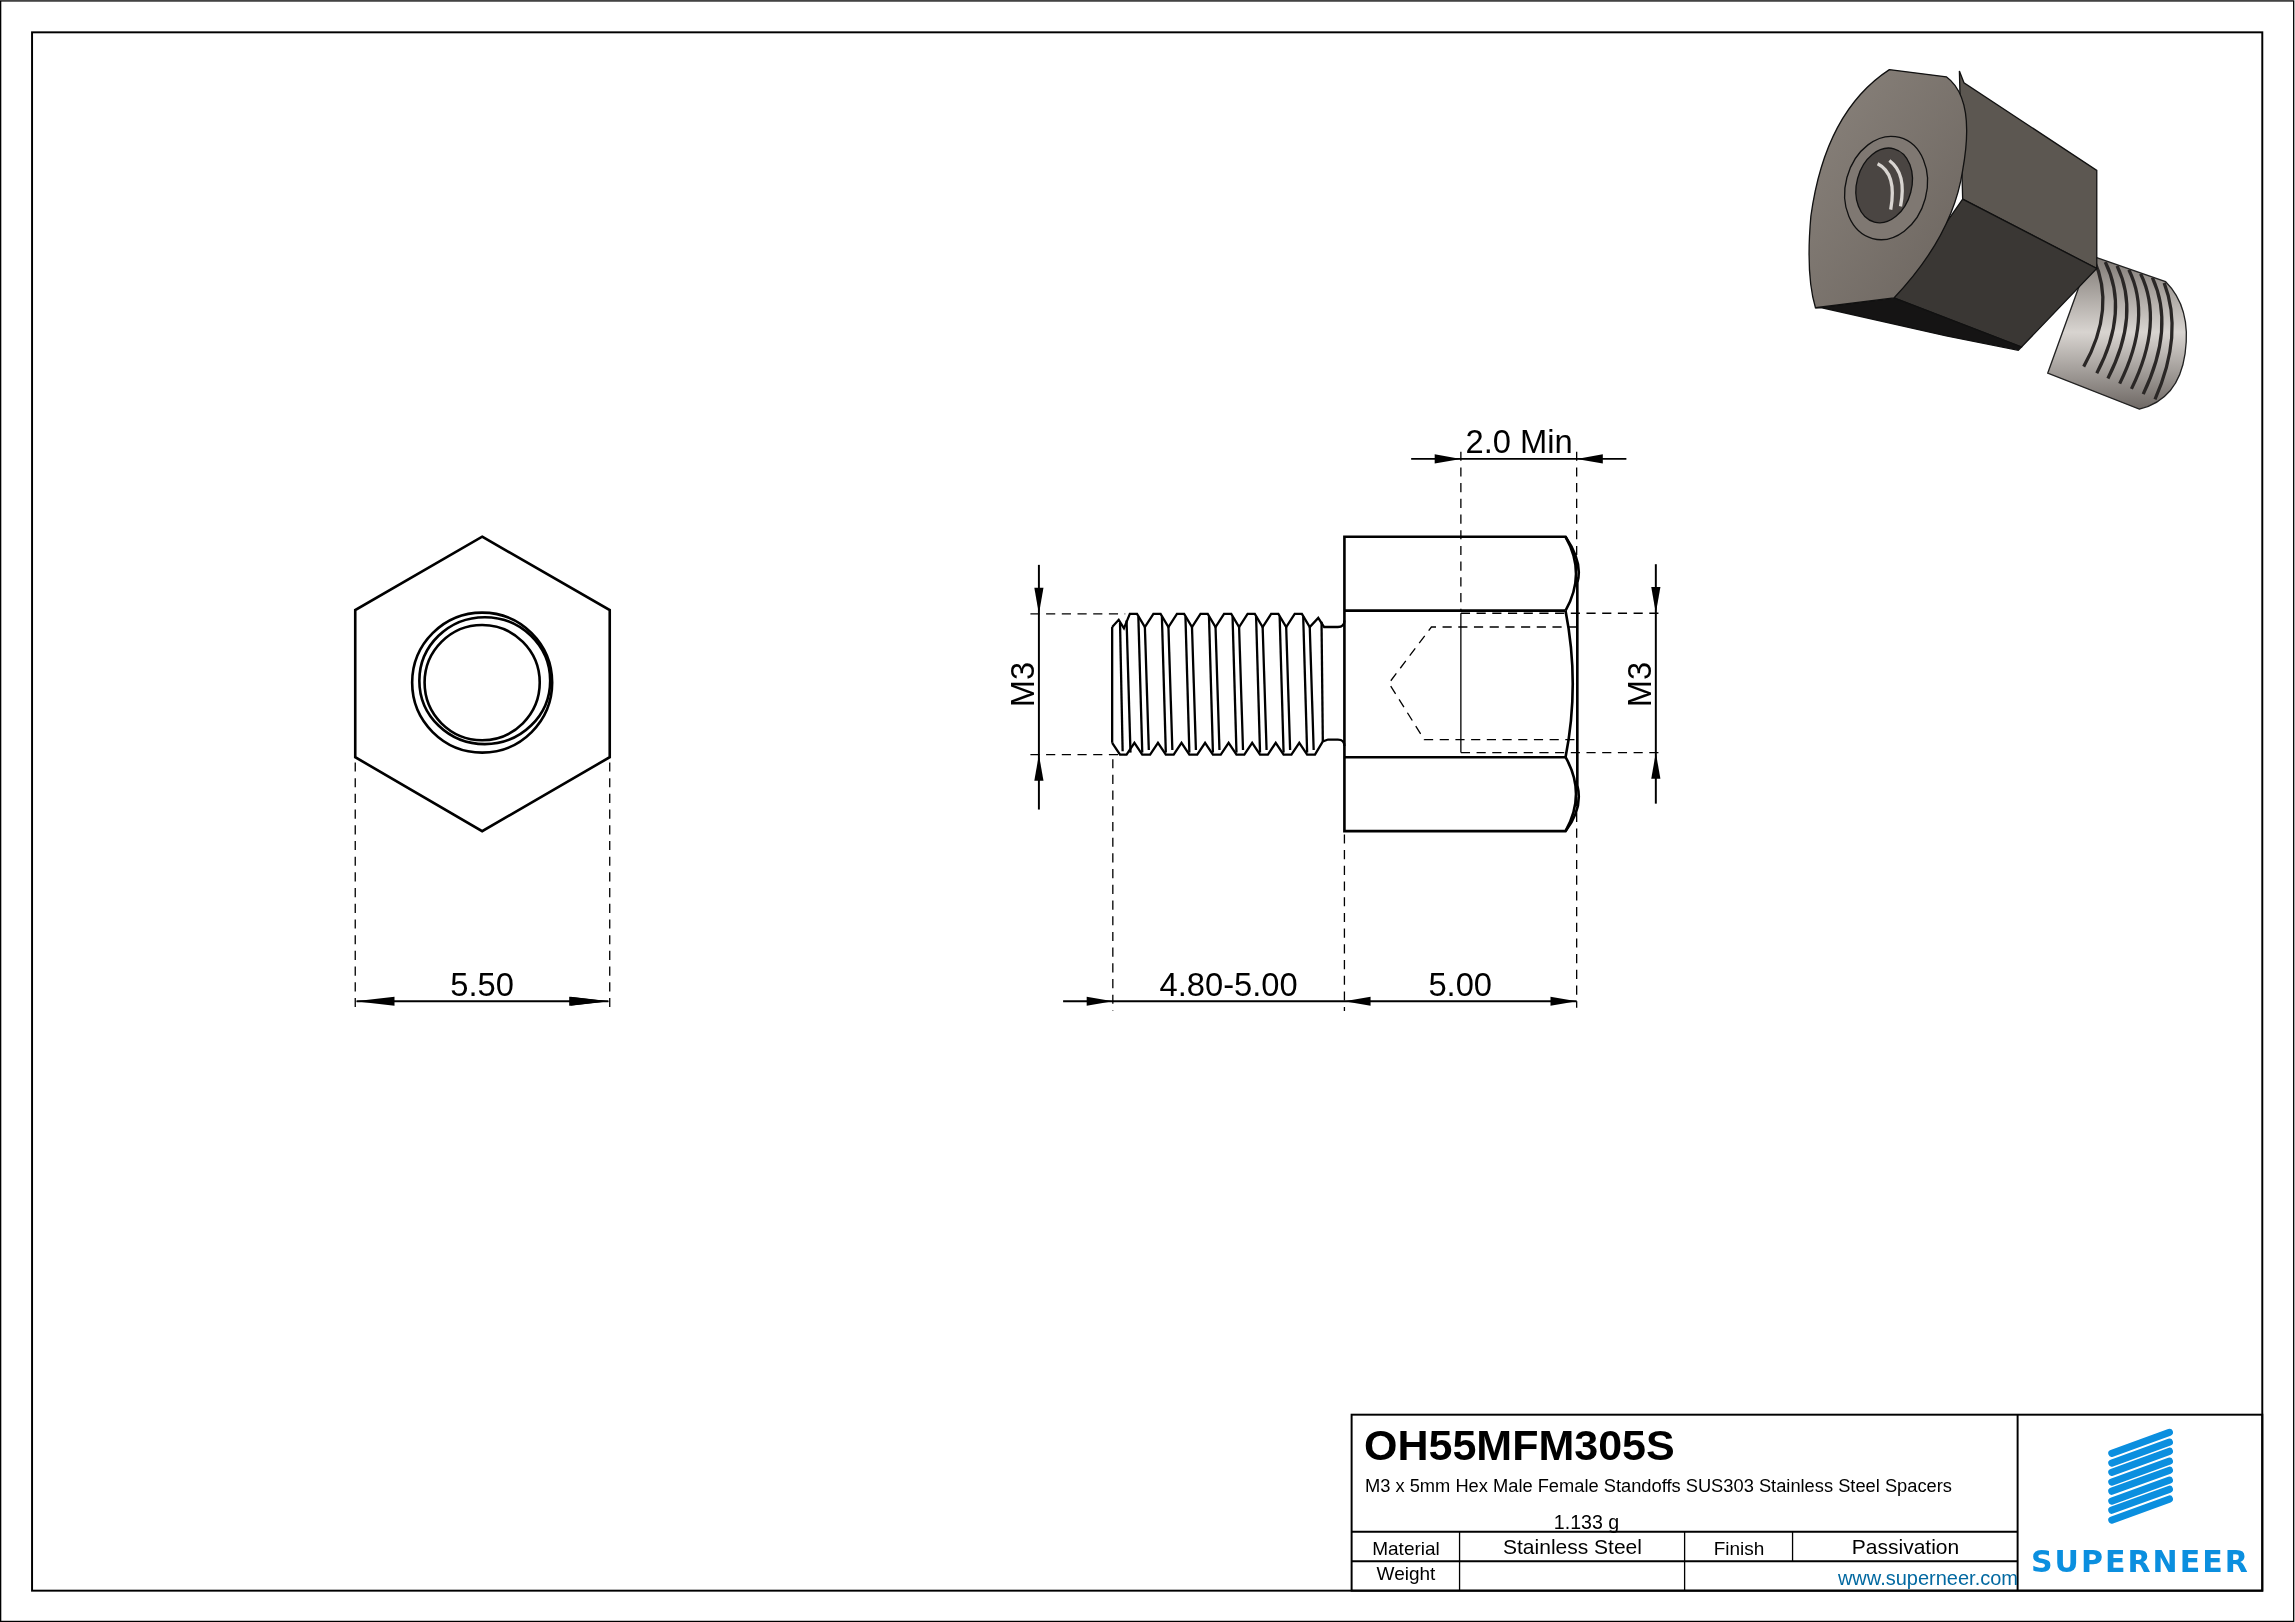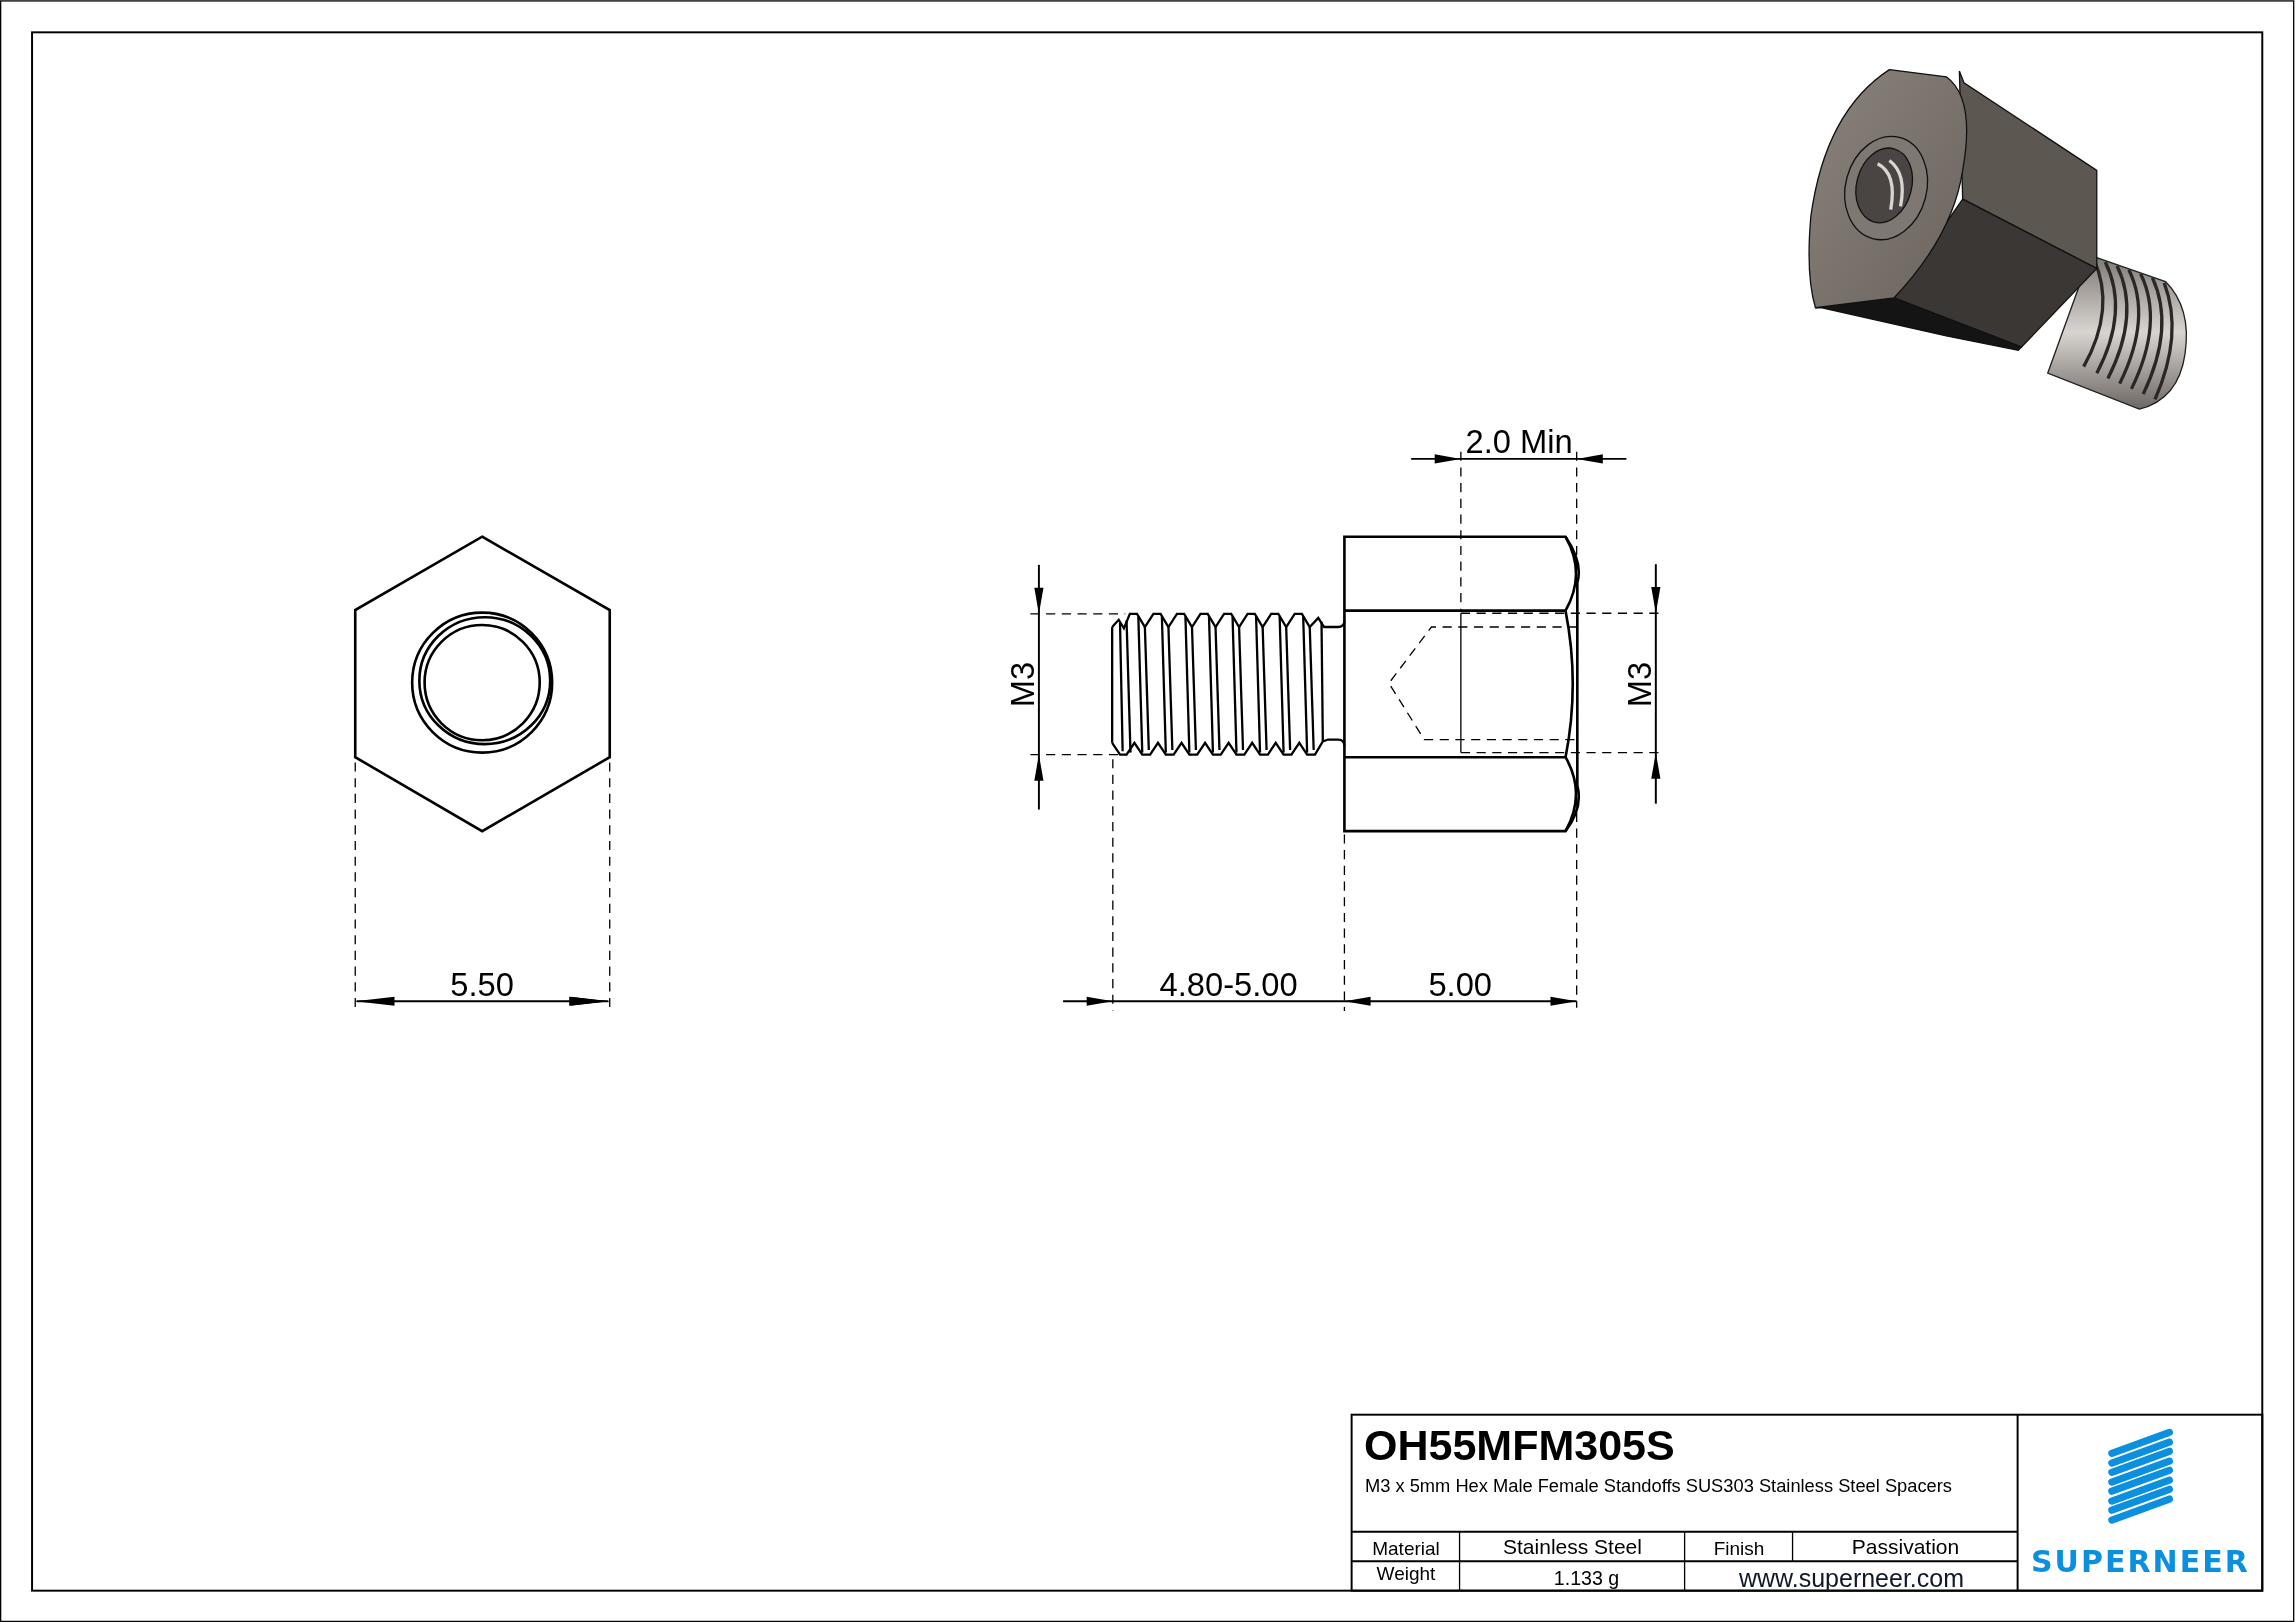--- a/index.html
+++ b/index.html
@@ -4,21 +4,21 @@
 <style>
   html, body { margin:0; padding:0; background:#ffffff; }
   body { width:2295px; height:1623px; position:relative; overflow:hidden; font-family:"Liberation Sans", sans-serif; color:#000; }
   svg.drawing { position:absolute; left:0; top:0; }
   .dimtxt { font-family:"Liberation Sans", sans-serif; font-size:50px; fill:#000; }
   .tb-cell { position:absolute; box-sizing:border-box; font-family:"Liberation Sans", sans-serif; color:#000; white-space:nowrap; }
   #tb-title { font-weight:bold; font-size:43px; left:1364px; top:1421px; line-height:48px; }
   #tb-desc { font-size:18.3px; line-height:23.6px; left:1365px; top:1474px; width:628px; white-space:normal; }
   .lbl { font-size:19px; }
   .val { font-size:21px; text-align:center; }
-  .link { color:#0f172a; font-size:25px; text-align:center; }
+  .link { color:#0369a1; font-size:20px; text-align:right; }
   .logo-text { position:absolute; left:2031px; top:1544px; width:222px; text-align:left; font-family:"DejaVu Sans", sans-serif; font-weight:bold; font-size:30px; letter-spacing:2px; color:#0b8fdf; }
 </style>
 </head>
 <body>
 
 <svg class="drawing" width="2295" height="1623" viewBox="0 0 3508 2480">
   <defs>
     <marker id="arrowR" markerWidth="60" markerHeight="16" refX="60" refY="8" orient="auto" markerUnits="userSpaceOnUse">
       <path d="M0,1 L60,8 L0,15 Z" fill="#000"></path>
     </marker>
@@ -173,17 +173,17 @@
 
 <div id="tb-title" class="tb-cell">OH55MFM305S</div>
 <div id="tb-desc" class="tb-cell">M3 x 5mm Hex Male Female Standoffs SUS303 Stainless Steel Spacers</div>
 
 <div class="tb-cell lbl" style="left:1352px;top:1532px;width:108px;height:29.4px;line-height:33px;text-align:center;">Material</div>
 <div class="tb-cell val" style="left:1460px;top:1532px;width:225px;height:29.4px;line-height:29px;">Stainless Steel</div>
 <div class="tb-cell lbl" style="left:1685px;top:1532px;width:108px;height:29.4px;line-height:33px;text-align:center;">Finish</div>
 <div class="tb-cell val" style="left:1793px;top:1532px;width:225px;height:29.4px;line-height:29px;">Passivation</div>
 
 <div class="tb-cell lbl" style="left:1352px;top:1561px;width:108px;height:41px;line-height:26px;text-align:center;">Weight</div>
-<div class="tb-cell val" style="left:1460px;top:1561px;width:253px;height:29.4px;line-height:34px;font-size:19.6px;">1.133 g</div>
+<div class="tb-cell val" style="left:1460px;top:1505px;width:253px;height:29.4px;line-height:34px;font-size:19.6px;">1.133 g</div>
 <div class="tb-cell link" style="left:1685px;top:1561px;width:333px;height:29.4px;line-height:34px;">www.superneer.com</div>
 
 <div class="logo-text">SUPERNEER</div>
 
 
 </body></html>

